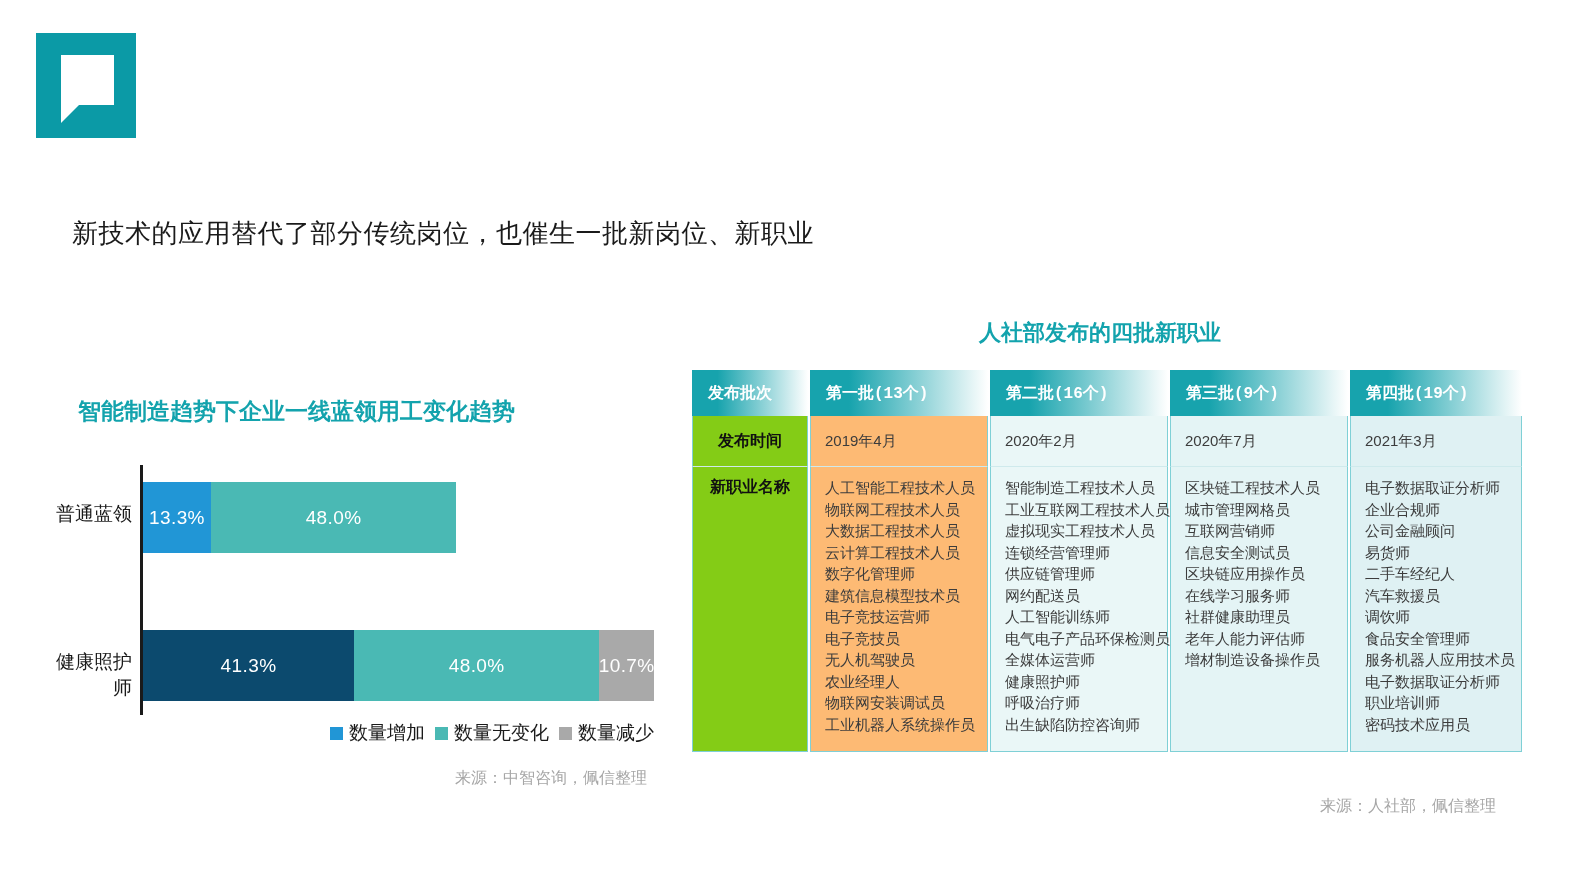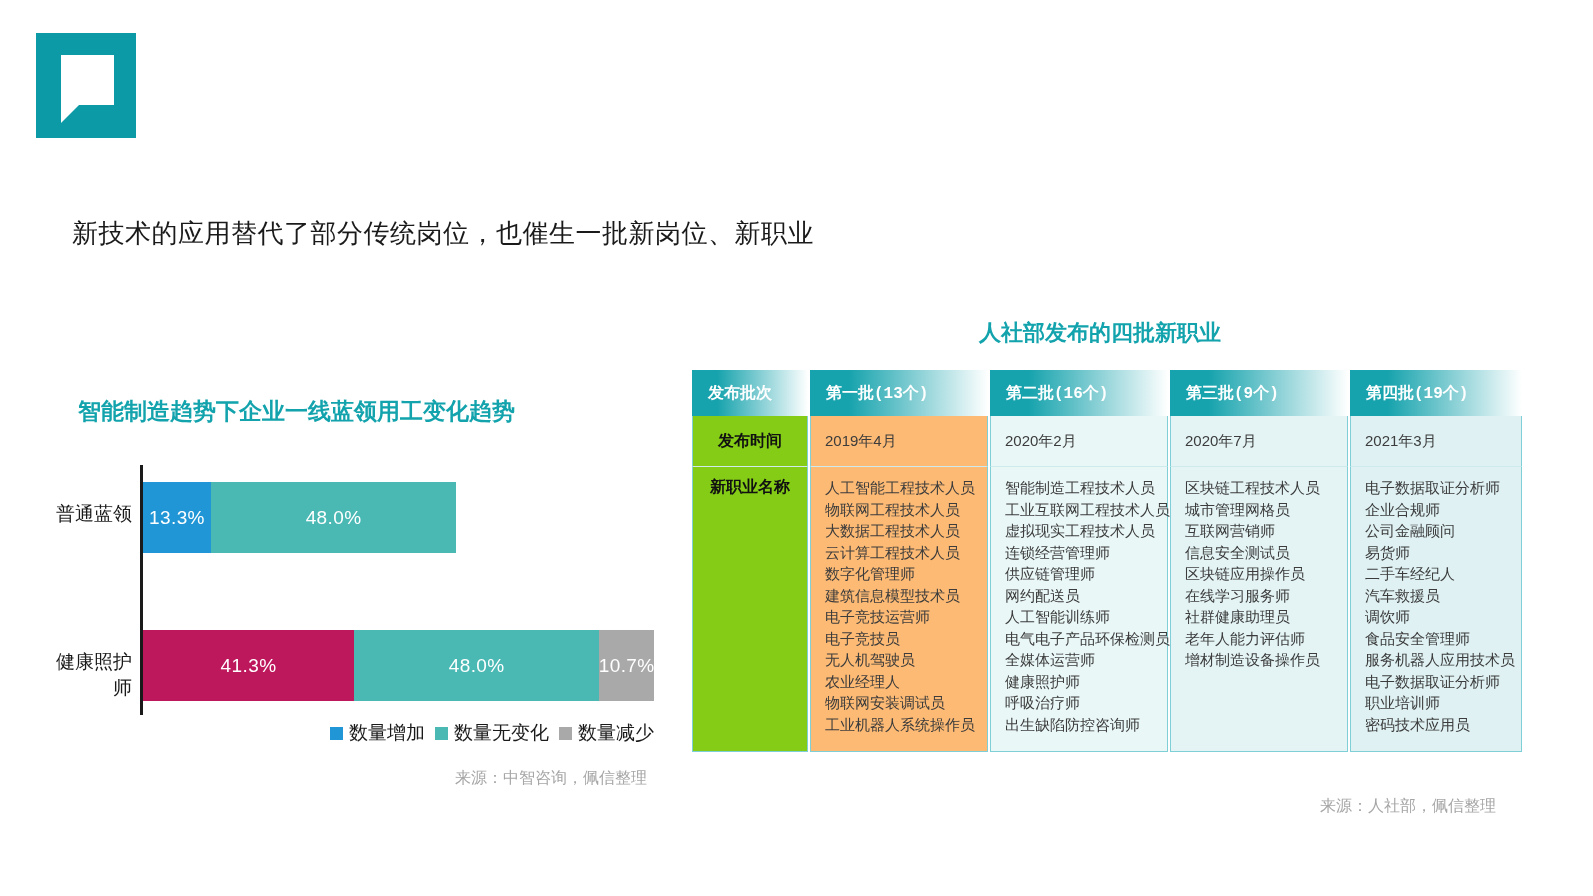--- a/index.html
+++ b/index.html
@@ -239,21 +239,21 @@
 
     <div class="cat-label c0">普通蓝领</div>
     <div class="cat-label c1">健康照护师</div>
 
     <div class="bar-row r0">
       <div class="bar-seg" style="width: 13.3%; background: rgb(33, 150, 214);">13.3%</div>
       <div class="bar-seg" style="width: 48%; background: rgb(74, 185, 180);">48.0%</div>
     </div>
 
     <div class="bar-row r1">
-      <div class="bar-seg" style="width: 41.3%; background: #be185d;">41.3%</div>
+      <div class="bar-seg" style="width: 41.3%; background: #0c4a6e;">41.3%</div>
       <div class="bar-seg" style="width: 48%; background: rgb(74, 185, 180);">48.0%</div>
       <div class="bar-seg" style="width: 10.7%; background: rgb(169, 169, 169);">10.7%</div>
     </div>
   </div>
 
   <div class="legend">
     <div class="legend-item">
       <span class="legend-swatch" style="background: rgb(33, 150, 214);"></span>
       <span>数量增加</span>
     </div>

